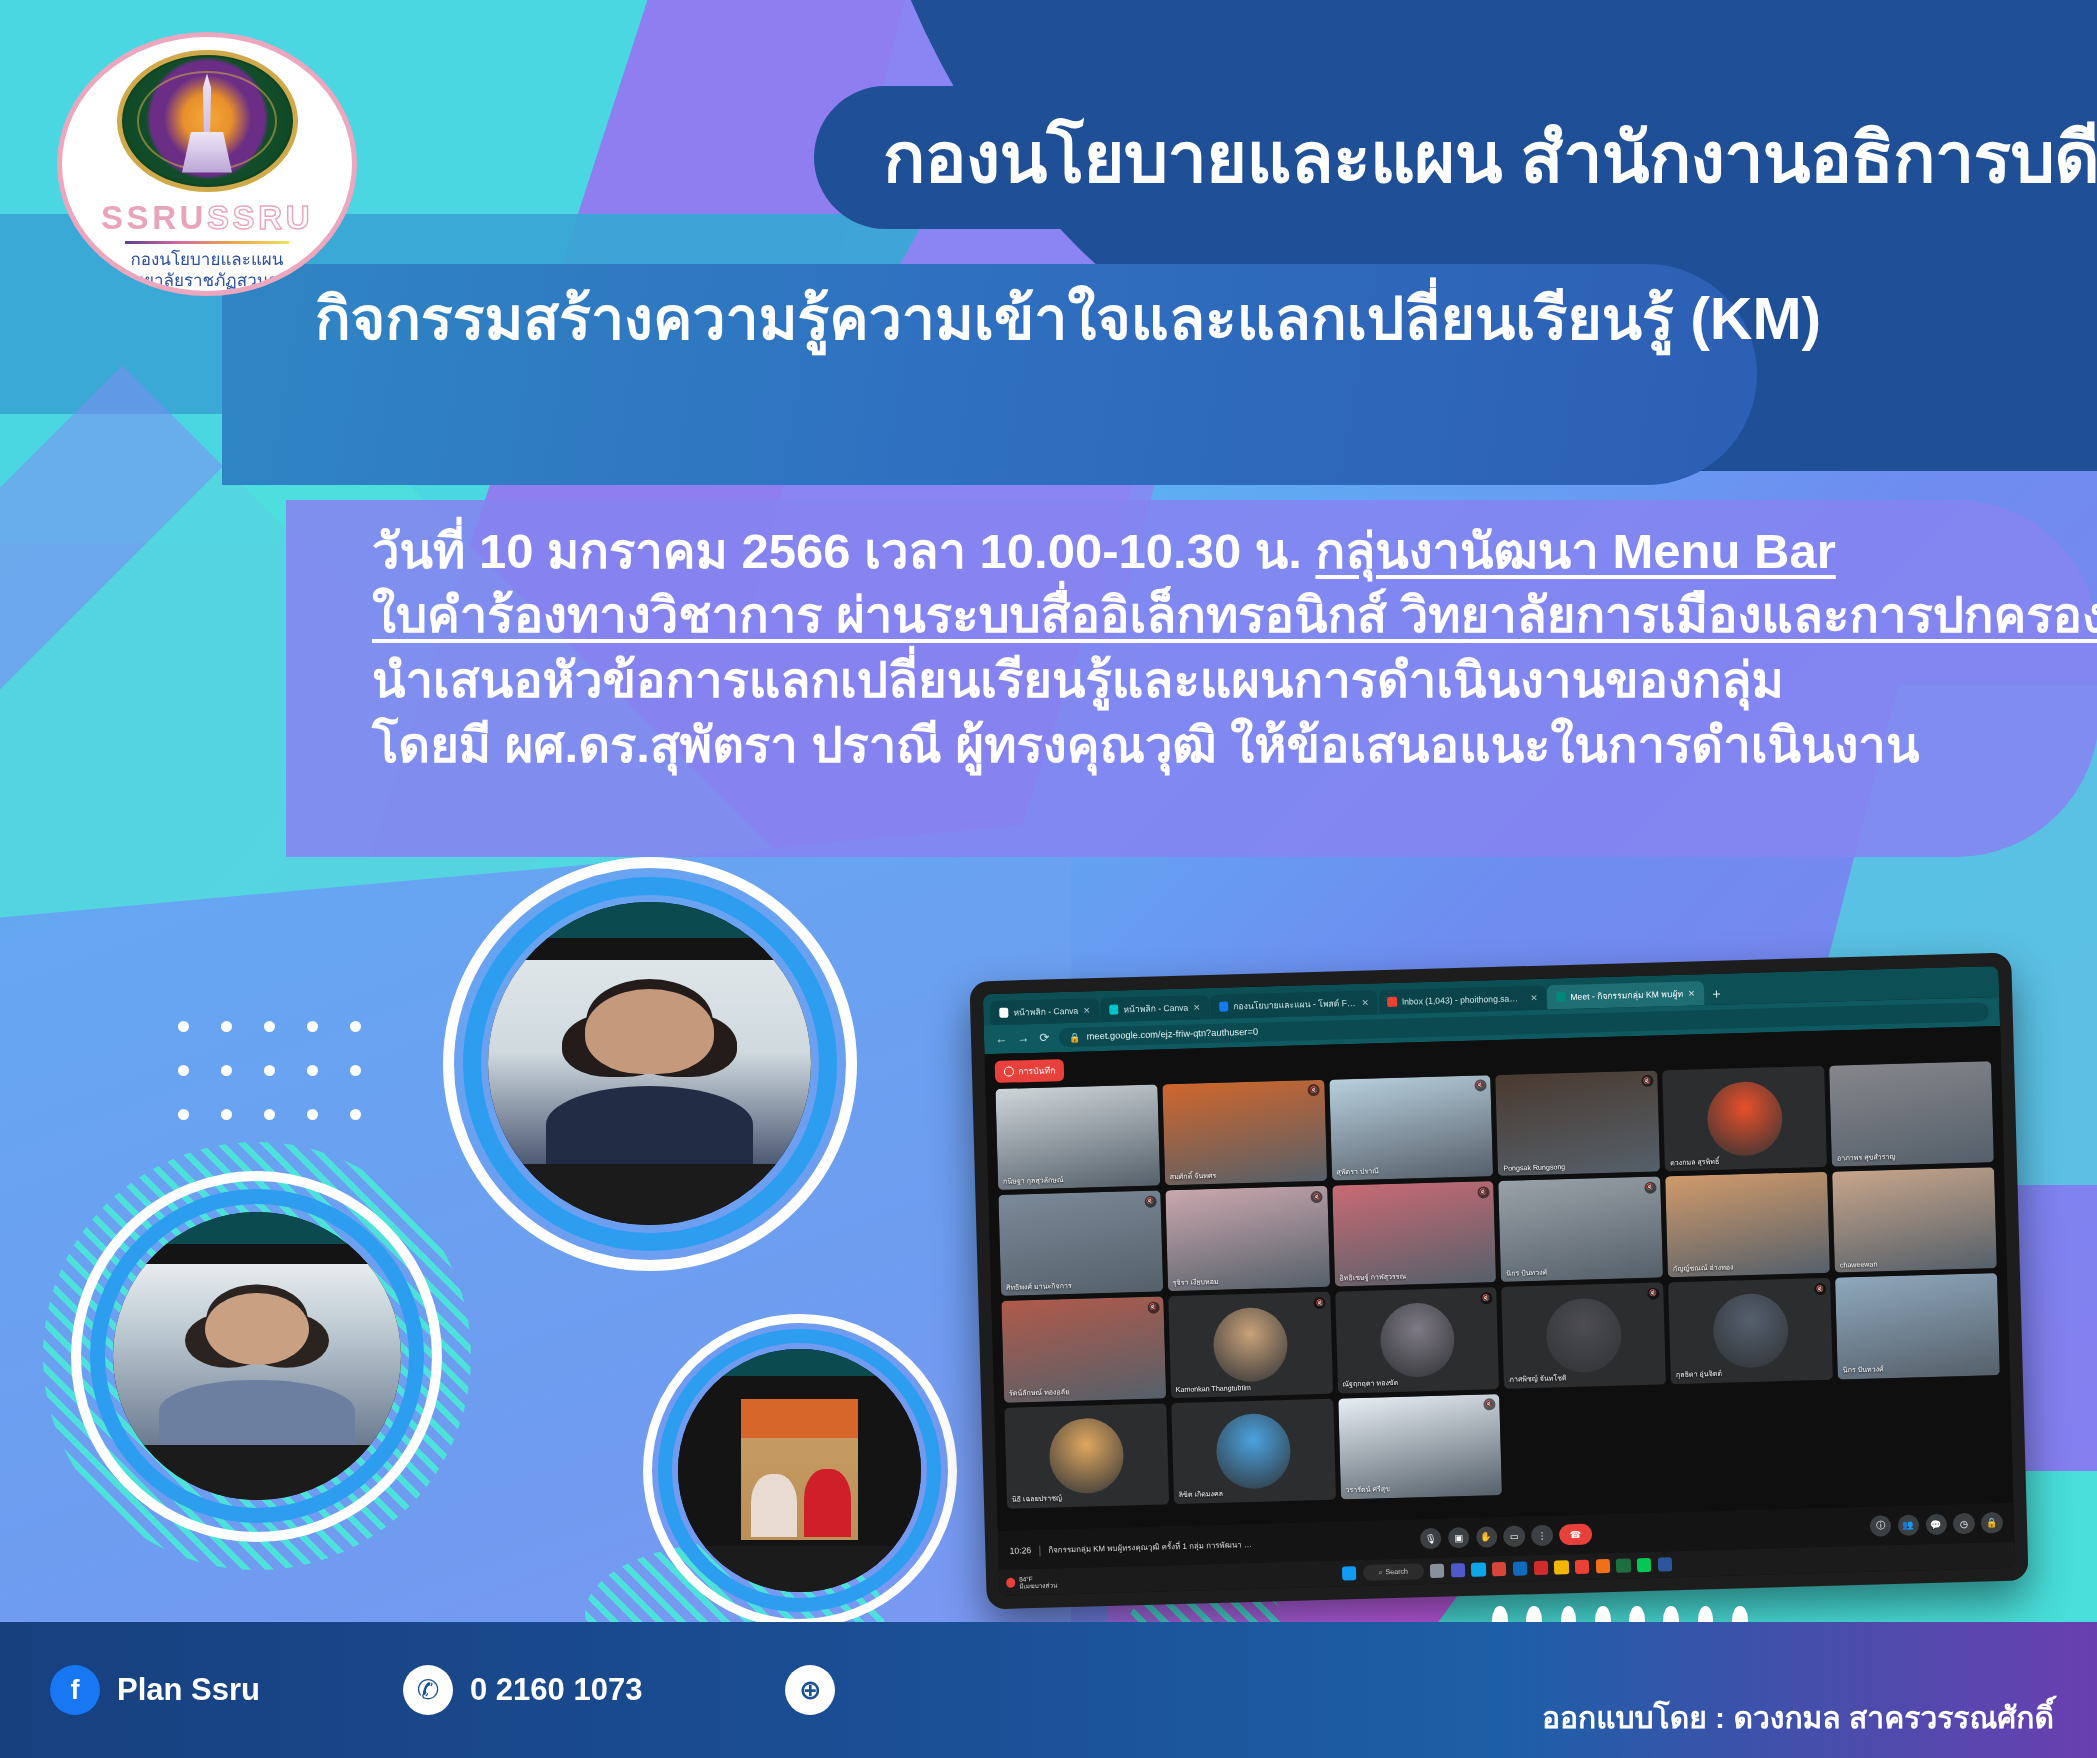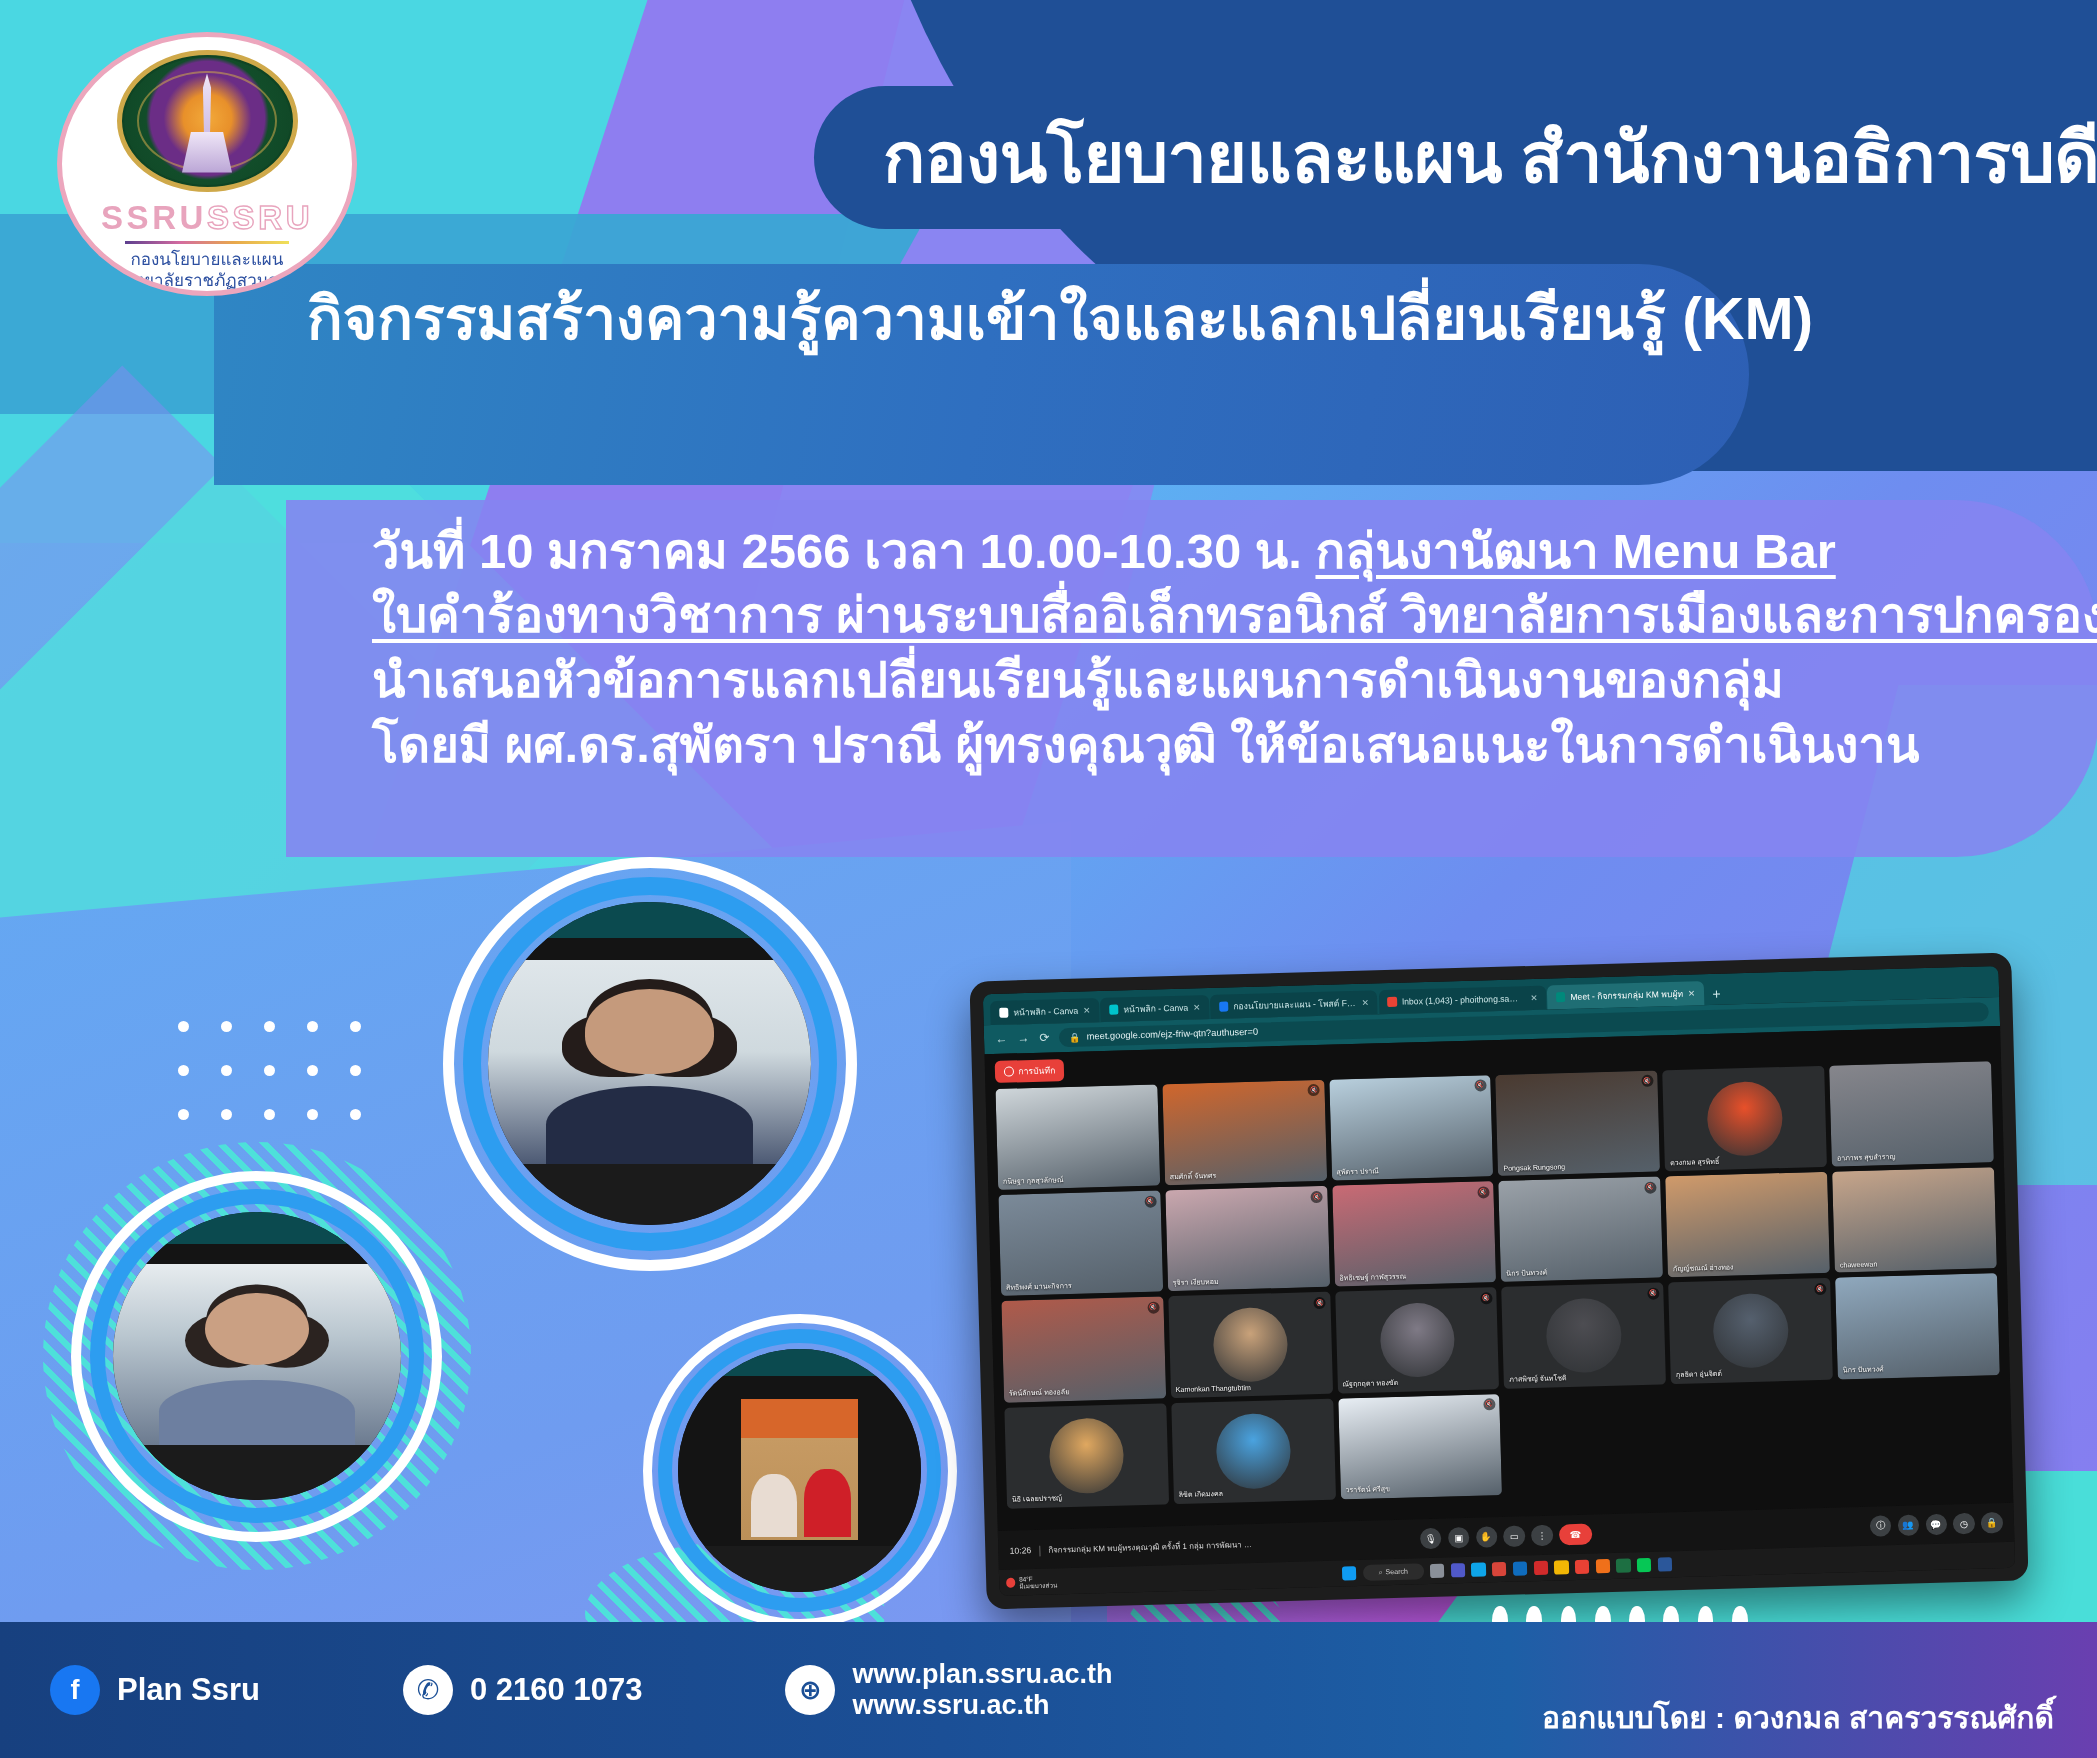--- a/index.html
+++ b/index.html
@@ -37,21 +37,21 @@
     background:#49ded9;clip-path:polygon(22% 0,100% 0,100% 100%,0 100%);}
   .bg-teal-rt{position:absolute;left:1770px;top:685px;width:428px;height:500px;background:#49e0dd;opacity:.65;
     clip-path:polygon(30% 0,100% 0,100% 100%,0 100%);}
 
   
   .title-band{position:absolute;left:814px;top:86px;width:1328px;height:143px;
     background:#1f4f96;border-radius:79px 0 0 79px;display:flex;align-items:center;
     justify-content:flex-end;padding-right:43px;box-sizing:border-box;z-index:6;}
   .title-band .t{color:#fff;font-size:70px;font-weight:700;letter-spacing:-0.7px;white-space:nowrap;}
 
-  .subtitle-band{position:absolute;left:214px;top:264px;width:1535px;height:221px;
+  .subtitle-band{position:absolute;left:222px;top:264px;width:1535px;height:221px;
     background:linear-gradient(100deg,#2f86c4 0%,#2f6fc0 50%,#2d5fb4 100%);
     border-radius:0 114px 114px 0;z-index:6;padding:18.6px 0 0 93px;box-sizing:border-box;}
   .subtitle-band .l{color:#fff;font-size:59px;font-weight:600;line-height:1.25;white-space:nowrap;}
 
   .body-band{position:absolute;left:286px;top:500px;width:1813px;height:357px;
     background:rgba(133,132,240,.88);border-radius:0 143px 143px 0;z-index:6;
     padding:18.6px 0 0 86px;box-sizing:border-box;}
   .body-band .bl{color:#fff;font-size:49px;font-weight:700;line-height:1.32;white-space:nowrap;}
   .body-band .u{text-decoration:underline;text-underline-offset:7.1px;text-decoration-thickness:4.3px;}
 
@@ -513,22 +513,18 @@
     <div class="fitem fb">
       <span class="ficon fbi">f</span>
       <span class="flab">Plan Ssru</span>
     </div>
     <div class="fitem ph">
       <span class="ficon">✆</span>
       <span class="flab">0 2160 1073</span>
     </div>
     <div class="fitem web">
       <span class="ficon">⊕</span>
-      <span>
-        <div class="flab small">www.plan.ssru.ac.th</div>
-        <div class="flab small">www.ssru.ac.th</div>
-      </span>
     </div>
   </div>
   <div class="credit">ออกแบบโดย : ดวงกมล สาครวรรณศักดิ์</div>
 
 </div>
 
 
 </body></html>

